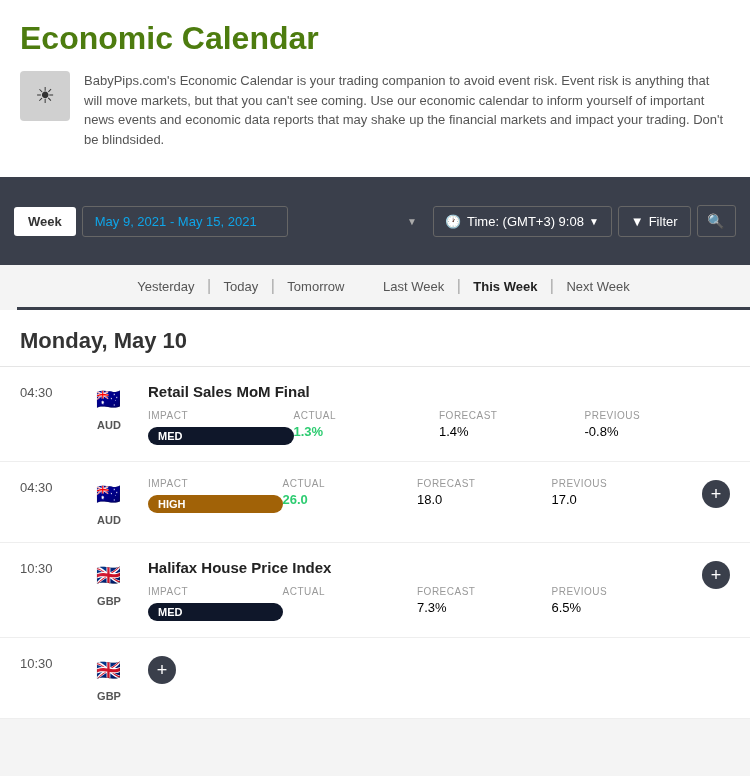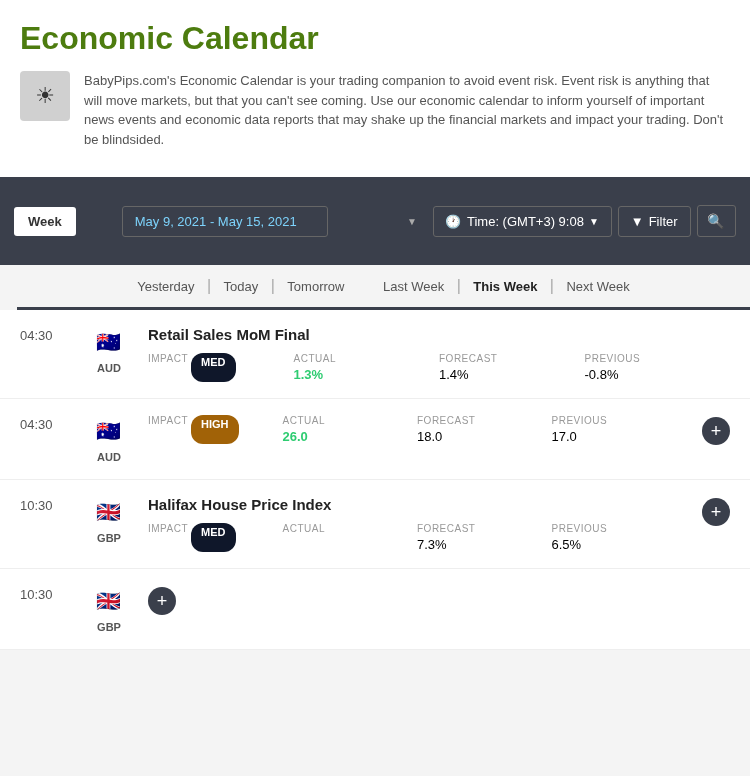--- a/index.html
+++ b/index.html
@@ -7,21 +7,21 @@
 
     .page-header { padding: 20px 20px 10px 20px; background: #fff; }
     .page-title { font-size: 32px; font-weight: 800; color: #4d7c0f; margin-bottom: 14px; }
 
     .description-box { display: flex; align-items: flex-start; gap: 14px; margin-bottom: 18px; }
     .icon-box { background: #d0d0d0; width: 50px; height: 50px; border-radius: 4px; flex-shrink: 0; display: flex; align-items: center; justify-content: center; font-size: 22px; }
     .description-text { font-size: 13px; color: #555; line-height: 1.5; }
 
     .toolbar { background: #3a3f4b; display: flex; align-items: center; gap: 6px; padding: 28px 14px; }
     .week-btn { background: #fff; color: #333; border: none; padding: 7px 14px; font-size: 13px; font-weight: bold; border-radius: 3px; cursor: pointer; }
-    .date-range-select { background: #3a3f4b; color: #7dd3fc; border: 1px solid #666; padding: 7px 30px 7px 12px; font-size: 13px; border-radius: 3px; cursor: pointer; flex: 1; appearance: none; position: relative; margin-left: 40px; }
+    .date-range-select { background: #3a3f4b; color: #0ea5e9; border: 1px solid #666; padding: 7px 30px 7px 12px; font-size: 13px; border-radius: 3px; cursor: pointer; flex: 1; appearance: none; position: relative; }
     .date-range-wrapper { position: relative; flex: 1; }
     .date-range-wrapper::after { content: "▼"; position: absolute; right: 10px; top: 50%; transform: translateY(-50%); color: #aaa; font-size: 10px; pointer-events: none; }
     .time-btn { background: #3a3f4b; color: #fff; border: 1px solid #666; padding: 7px 12px; font-size: 13px; border-radius: 3px; cursor: pointer; display: flex; align-items: center; gap: 5px; white-space: nowrap; }
     .filter-btn { background: #3a3f4b; color: #fff; border: 1px solid #666; padding: 7px 12px; font-size: 13px; border-radius: 3px; cursor: pointer; display: flex; align-items: center; gap: 5px; }
     .search-btn { background: #3a3f4b; color: #fff; border: 1px solid #666; padding: 7px 10px; font-size: 14px; border-radius: 3px; cursor: pointer; }
 
     .quick-nav { background: #f4f4f4; padding: 12px 0; text-align: center; border-bottom: 3px solid #3a3f4b; margin-left: 17px; }
     .quick-nav a { color: #555; text-decoration: none; font-size: 13px; margin: 0 6px; }
     .quick-nav .separator { color: #aaa; margin: 0 2px; }
     .quick-nav a.active { font-weight: bold; color: #222; }
@@ -43,21 +43,21 @@
     .flag-col { display: flex; flex-direction: column; align-items: center; gap: 4px; width: 46px; flex-shrink: 0; }
     .flag { width: 32px; height: 32px; border-radius: 50%; overflow: hidden; display: flex; align-items: center; justify-content: center; font-size: 20px; }
     .currency-label { font-size: 11px; color: #555; font-weight: bold; }
 
     .impact-badge { display: inline-block; padding: 3px 10px; border-radius: 12px; font-size: 11px; font-weight: bold; color: #fff; text-transform: uppercase; }
     .impact-med { background: #0f172a; }
     .impact-high { background: #a16207; }
 
     .expand-btn { background: #3a3f4b; color: #fff; border: none; border-radius: 50%; width: 28px; height: 28px; cursor: pointer; font-size: 18px; display: flex; align-items: center; justify-content: center; flex-shrink: 0; margin-top: 2px; }
 
-    .meta-impact-col { display: flex; flex-direction: row; gap: 3px; min-width: 70px; }
+    .meta-impact-col { display: flex; flex-direction: column; gap: 3px; min-width: 70px; }
   </style>
 </head>
 <body>
 
 <div class="page-header">
   <h1 class="page-title">Economic Calendar</h1>
   <div class="description-box">
     <div class="icon-box">
       <span>☀</span>
     </div>
@@ -95,20 +95,23 @@
   &nbsp;&nbsp;&nbsp;&nbsp;
   <a href="#">Last Week</a>
   <span class="separator">|</span>
   <a href="#" class="active"><strong>This Week</strong></a>
   <span class="separator">|</span>
   <a href="#">Next Week</a>
 </div>
 
 <div class="calendar-content">
 
+  <div class="day-header">
+    <span>Monday, May 10</span>
+  </div>
 
   <div class="event-row">
     <div class="event-time">04:30</div>
     <div class="flag-col">
       <div class="flag">
           <span>🇦🇺</span>
         </div>
       <span class="currency-label">AUD</span>
     </div>
     <div class="event-body">

